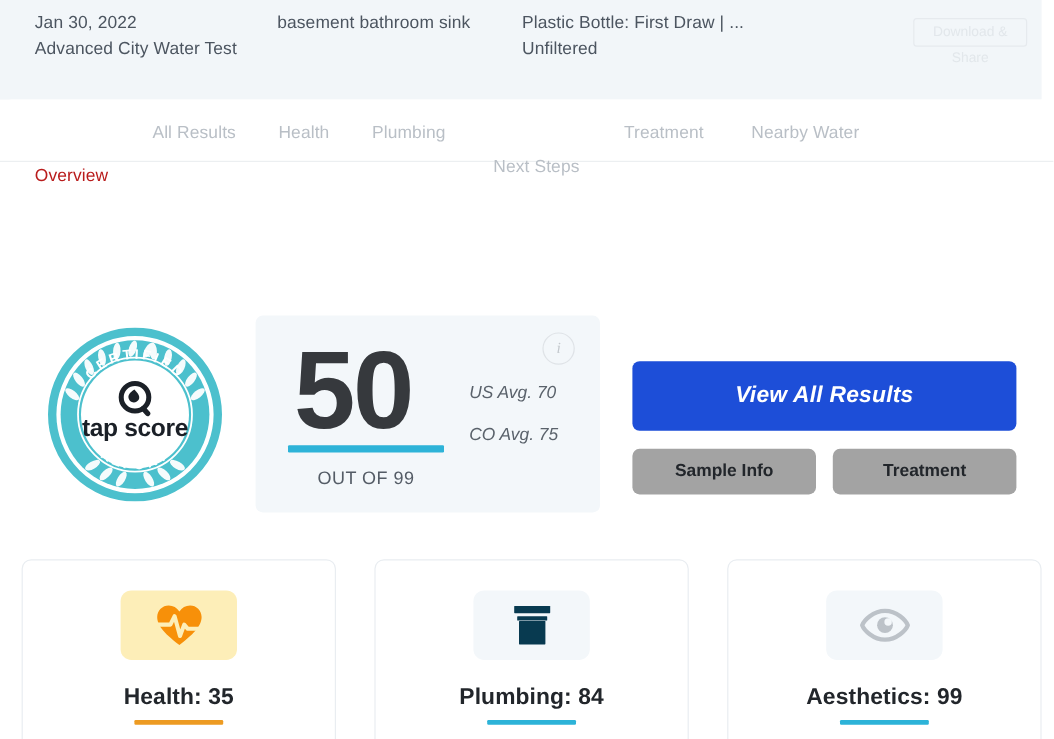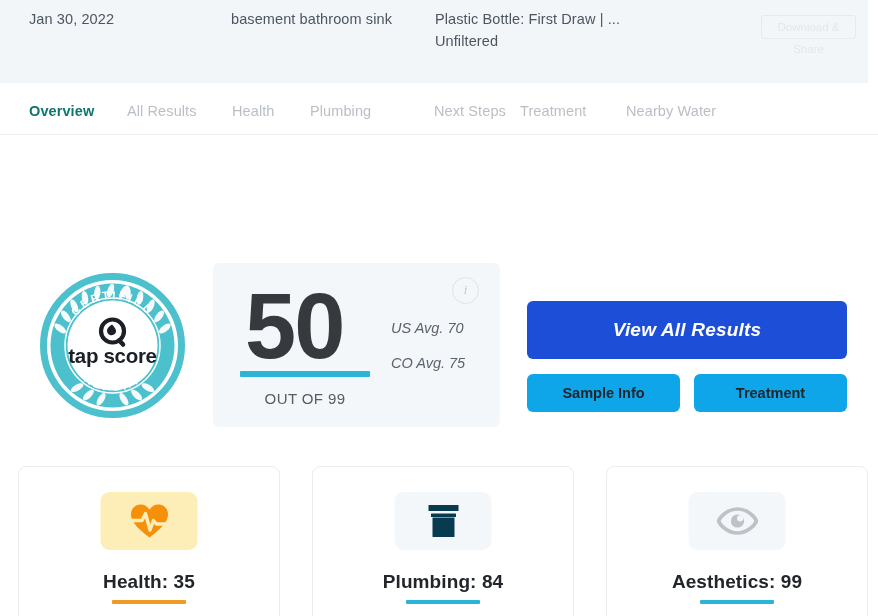--- a/index.html
+++ b/index.html
@@ -86,22 +86,23 @@
   .tab {
     position: absolute;
     top: 20px;
     font-size: 14.5px;
     color: #b9bfc6;
     letter-spacing: 0.1px;
     white-space: nowrap;
     cursor: pointer;
   }
   .tab.active {
-    color: #0f766e;
-    font-weight: bold;
+    color: #b91c1c;
+    font-weight: normal;
+    margin-top: 36px;
   }
 
   
   .badge-wrap {
     position: absolute;
     left: 40px;
     top: 190px;
     width: 145px;
     height: 145px;
   }
@@ -187,21 +188,21 @@
     font-weight: bold;
     font-family: "Liberation Sans", sans-serif;
     letter-spacing: 0.2px;
     cursor: pointer;
   }
   .btn-secondary {
     position: absolute;
     top: 291px;
     width: 153px;
     height: 38px;
-    background: #0ea5e9;
+    background: #a3a3a3;
     border: none;
     border-radius: 6px;
     color: #22262b;
     font-size: 14.5px;
     font-weight: bold;
     font-family: "Liberation Sans", sans-serif;
     cursor: pointer;
   }
   .btn-sample { left: 527px; }
   .btn-treat  { left: 694px; }
@@ -258,40 +259,41 @@
   .bar-orange { background: #ed9b22; }
   .bar-teal   { background: #2db3d8; }
 </style>
 </head>
 <body>
 
 <div class="header" style="background: rgb(242, 246, 249);">
   <div class="header-inner">
     <div class="hdr-col hdr-col-date">
       <span class="l1">Jan 30, 2022</span>
+      <span class="l2">Advanced City Water Test</span>
     </div>
     <div class="hdr-col hdr-col-type">
       <span class="l1">Plastic Bottle: First Draw | ...</span>
       <span class="l2">Unfiltered</span>
     </div>
     <div class="hdr-col hdr-col-loc">
       <span class="l1">basement bathroom sink</span>
     </div>
     <button class="download-btn">Download &amp; Share</button>
   </div>
 </div>
 
 <div class="panel">
 
   <div class="tabs" id="tabs">
       <div class="tab active" style="left: 29px;">Overview</div>
       <div class="tab" style="left: 127px;">All Results</div>
       <div class="tab" style="left: 232px;">Health</div>
       <div class="tab" style="left: 310px;">Plumbing</div>
-      <div class="tab" style="left: 434px;">Next Steps</div>
+      <div class="tab" style="left: 411px; margin-top: 28px;">Next Steps</div>
       <div class="tab" style="left: 520px;">Treatment</div>
       <div class="tab" style="left: 626px;">Nearby Water</div>
     </div>
 
   <div class="badge-wrap">
     <svg width="145" height="145" viewBox="0 0 145 145" aria-hidden="true">
       <defs>
         <path id="arcTop" d="M 26 72.5 A 46.5 46.5 0 0 1 119 72.5"></path>
         <path id="arcBot" d="M 27 72.5 A 45.5 45.5 0 0 0 118 72.5"></path>
       </defs>

